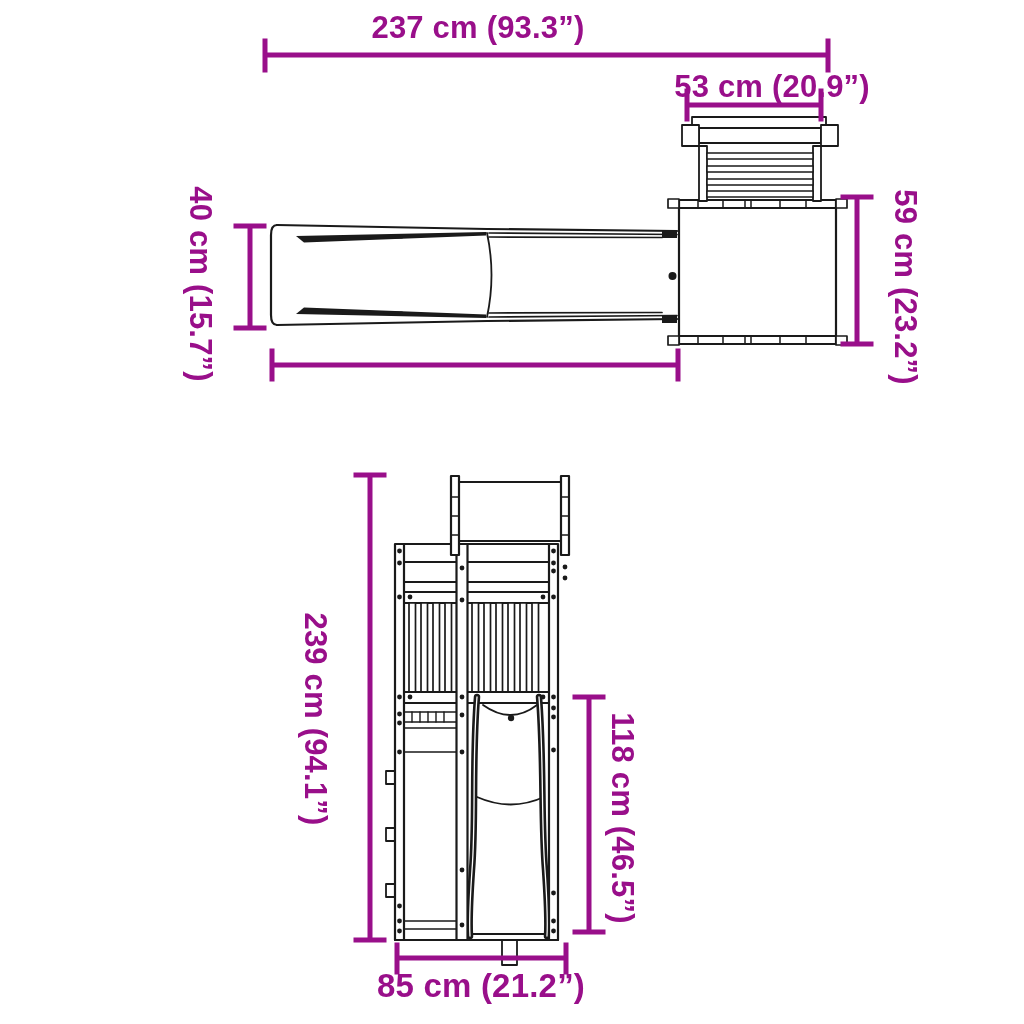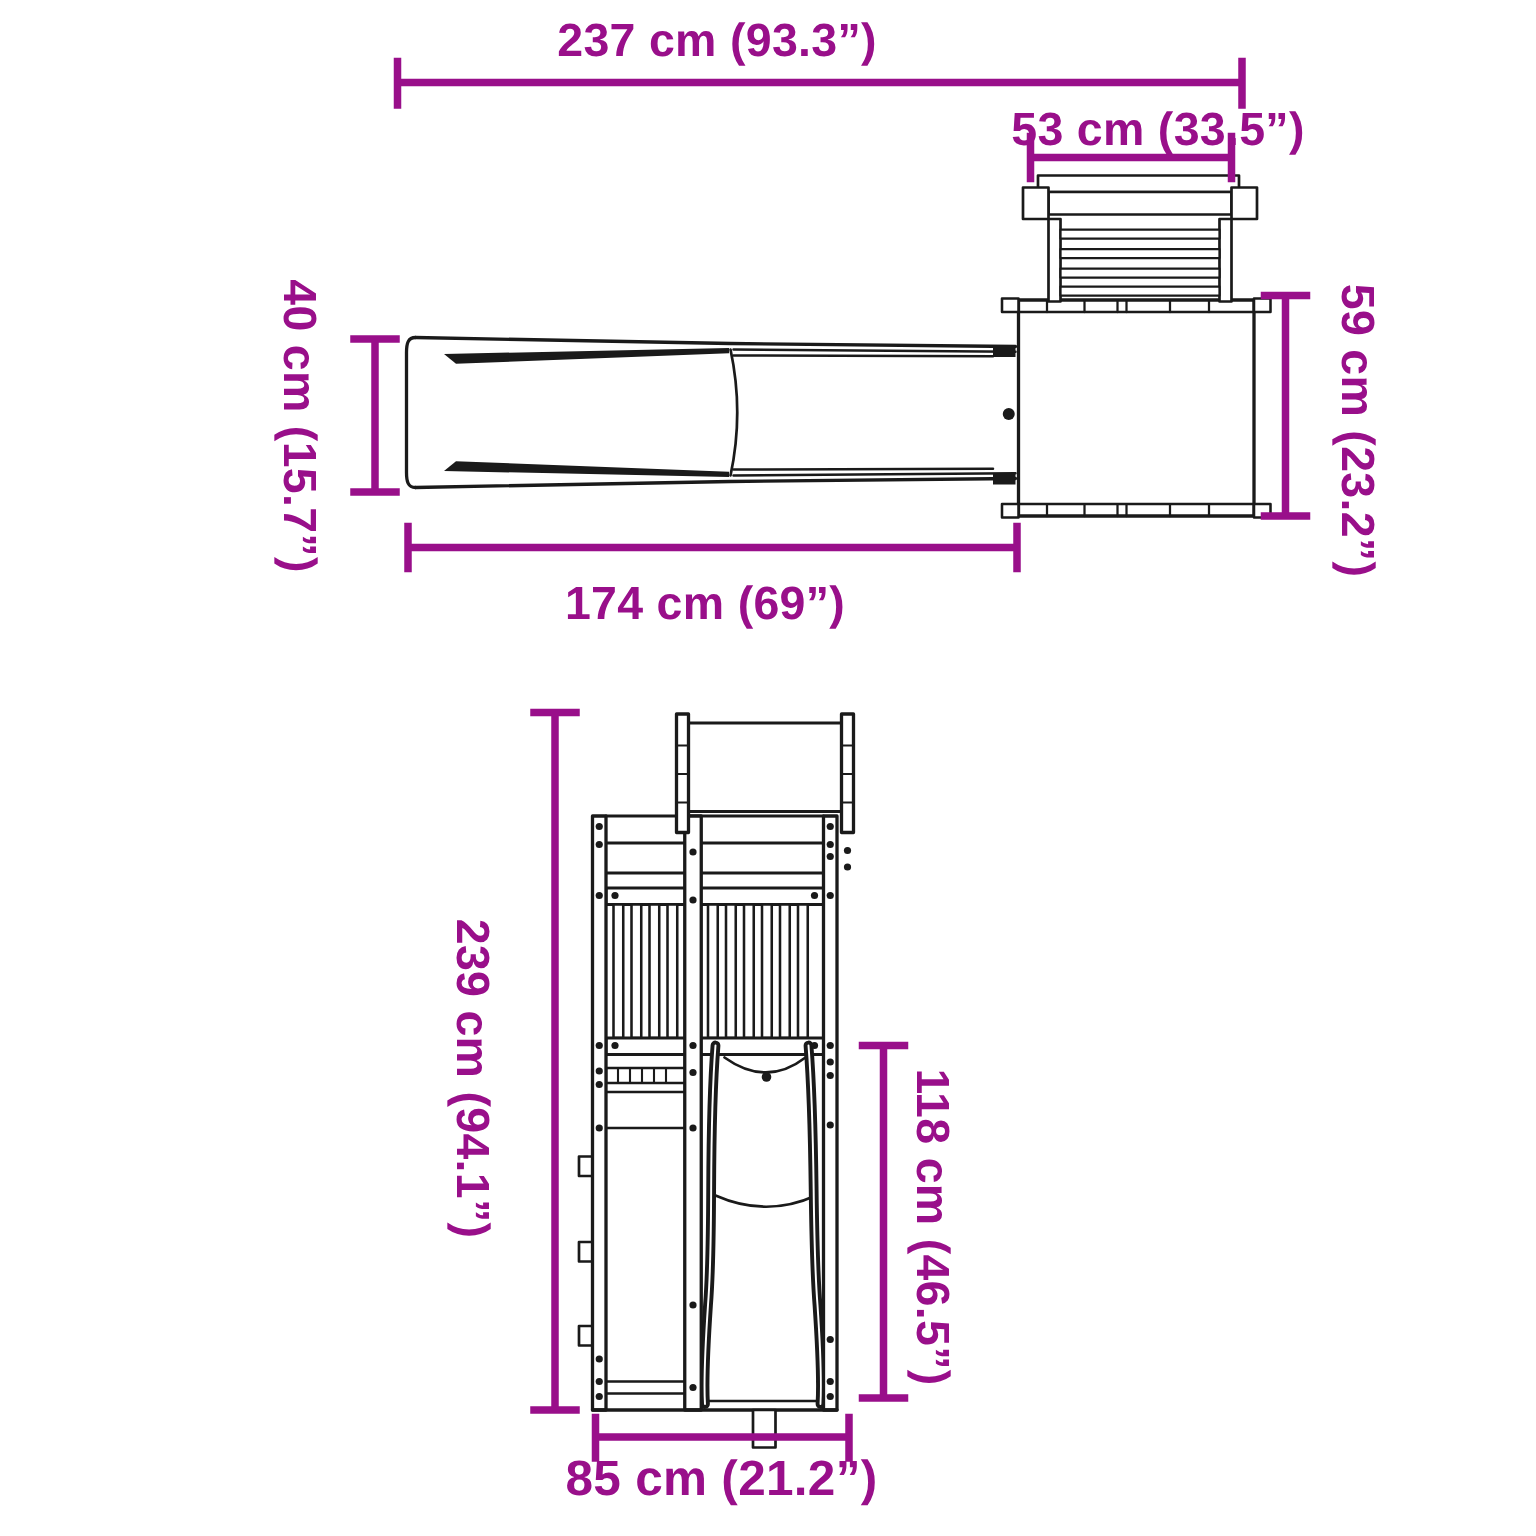--- a/index.html
+++ b/index.html
@@ -191,26 +191,25 @@
         <path d="M589,697 L589,932 M575,697 L603,697 M575,932 L603,932"></path>
       </g>
       <g>
         <path d="M397,958 L566,958 M397,945 L397,972 M566,945 L566,972"></path>
       </g>
     </g>
   </svg>
 
   <div class="dim-label" style="left:478px;top:27px;">237 cm (93.3”)</div>
 
-  <div class="dim-label" style="left:772px;top:86px;">53 cm (33.5”)</div>
+  <div class="dim-label" style="left:772px;top:86px;">53 cm (20.9”)</div>
 
   <div class="dim-label vertical" style="left:200px;top:284px;">40 cm (15.7”)</div>
 
   <div class="dim-label vertical" style="left:905px;top:287px;">59 cm (23.2”)</div>
 
-  <div class="dim-label" style="left:470px;top:402px;">174 cm (69”)</div>
 
   <div class="dim-label vertical" style="left:315px;top:719px;">239 cm (94.1”)</div>
 
   <div class="dim-label vertical" style="left:622px;top:818px;">118 cm (46.5”)</div>
 
   <div class="dim-label big" style="left:481px;top:985px;">85 cm (21.2”)</div>
 </div>
 
 </body></html>

